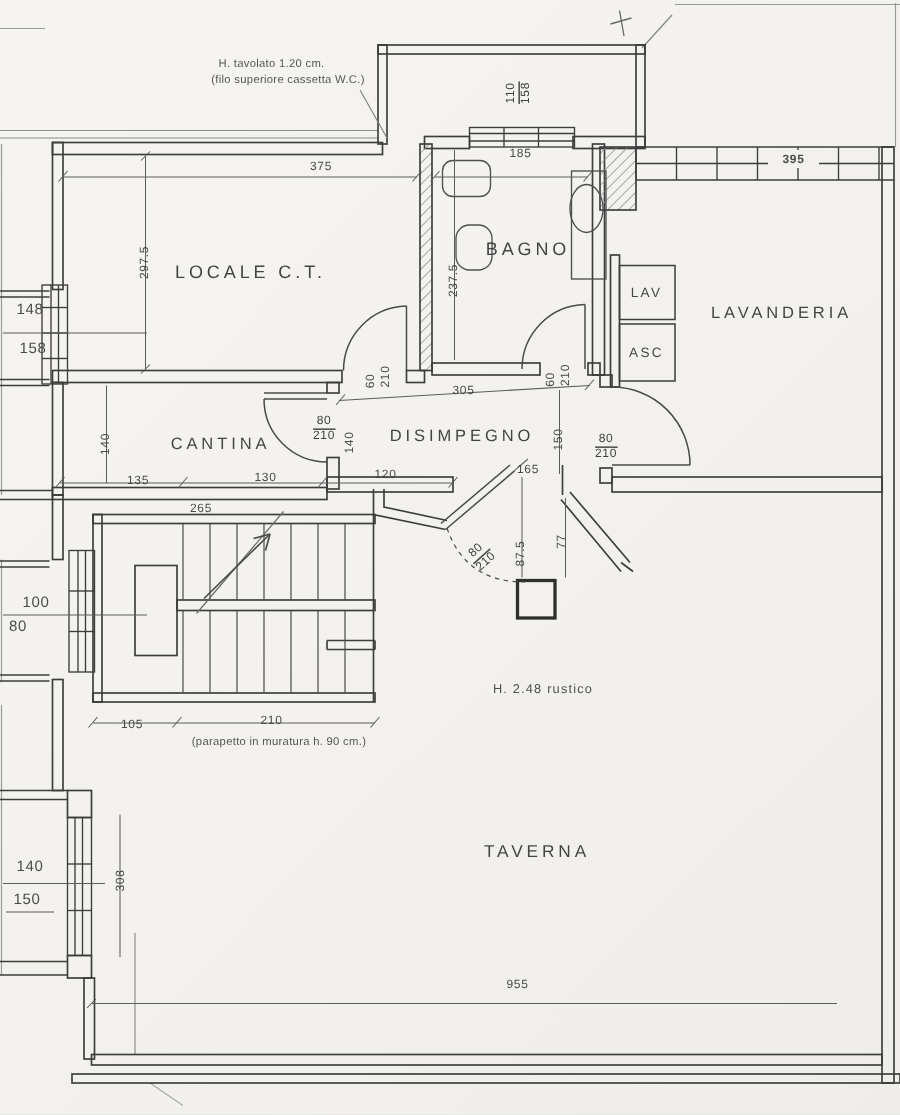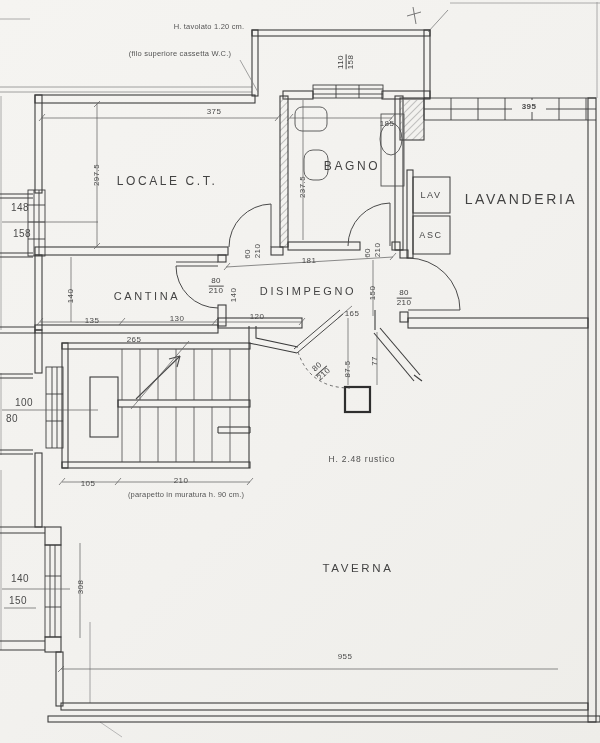--- a/index.html
+++ b/index.html
@@ -276,41 +276,41 @@
         <path d="M59,485 L65,478"></path>
         <path d="M115,485 L121,478"></path>
         <path d="M247,485 L253,478"></path>
     <path d="M80,543 V638"></path>
     <path d="M61,669 H558"></path>
         <path d="M58,672 L64,666"></path>
     <path d="M240,60 L258,92" stroke="#7d7d7d"></path>
   </g>
 </svg>
 
-  <span class="lbl small" style="left:181px;top:26px;margin-left:28px;">H. tavolato 1.20 cm.</span>
-  <span class="lbl small" style="left:180px;top:53px;">(filo superiore cassetta W.C.)</span>
+  <span class="lbl small" style="left:181px;top:42px;">H. tavolato 1.20 cm.</span>
+  <span class="lbl small" style="left:192px;top:53px;">(filo superiore cassetta W.C.)</span>
 
   <div class="frac v" style="left:346px;top:62px;">
     <span>110</span>
     <div class="bar"></div>
     <span>158</span>
   </div>
 
   <span class="lbl" style="left:181px;top:111px;margin-left:33px;">375</span>
   <span class="lbl v" style="left:96px;top:175px;">297.5</span>
   <span class="lbl room" style="left:167px;top:181px;">LOCALE C.T.</span>
 
-  <span class="lbl" style="left:347px;top:123px;margin-left:40px;">185</span>
+  <span class="lbl" style="left:347px;top:102px;">185</span>
   <span class="lbl v" style="left:302px;top:187px;">237.5</span>
   <span class="lbl room" style="left:352px;top:166px;">BAGNO</span>
 
   <span class="lbl" style="left:529px;top:106px;font-weight:bold;">395</span>
   <span class="lbl box-lbl" style="left:431px;top:195px;">LAV</span>
   <span class="lbl box-lbl" style="left:431px;top:235px;">ASC</span>
-  <span class="lbl room" style="left:521px;top:199px;font-size:14px;">LAVANDERIA</span>
+  <span class="lbl room" style="left:521px;top:209px;font-size:11px;">LAVANDERIA</span>
 
   <span class="lbl" style="left:20px;top:207px;font-size:10px;">148</span>
   <span class="lbl" style="left:22px;top:233px;font-size:10px;">158</span>
 
   <span class="lbl room" style="left:147px;top:296px;font-size:11px;">CANTINA</span>
   <span class="lbl" style="left:134px;top:311px;margin-top:28px;">265</span>
   <span class="lbl v" style="left:70px;top:296px;">140</span>
 
   <div class="frac" style="left:216px;top:286px;">
     <span>80</span>
@@ -318,21 +318,21 @@
     <span>210</span>
   </div>
   <span class="lbl v" style="left:233px;top:295px;">140</span>
 
   <span class="lbl v" style="left:247px;top:254px;">60</span>
   <span class="lbl v" style="left:257px;top:251px;">210</span>
   <span class="lbl v" style="left:367px;top:253px;">60</span>
   <span class="lbl v" style="left:377px;top:250px;">210</span>
 
   <span class="lbl room" style="left:308px;top:291px;font-size:11px;">DISIMPEGNO</span>
-  <span class="lbl" style="left:309px;top:260px;">181</span>
+  <span class="lbl" style="left:309px;top:260px;">305</span>
   <span class="lbl v" style="left:372px;top:293px;">150</span>
 
   <div class="frac" style="left:404px;top:298px;">
     <span>80</span>
     <div class="bar"></div>
     <span>210</span>
   </div>
 
   <span class="lbl" style="left:92px;top:320px;">135</span>
   <span class="lbl" style="left:177px;top:318px;">130</span>

